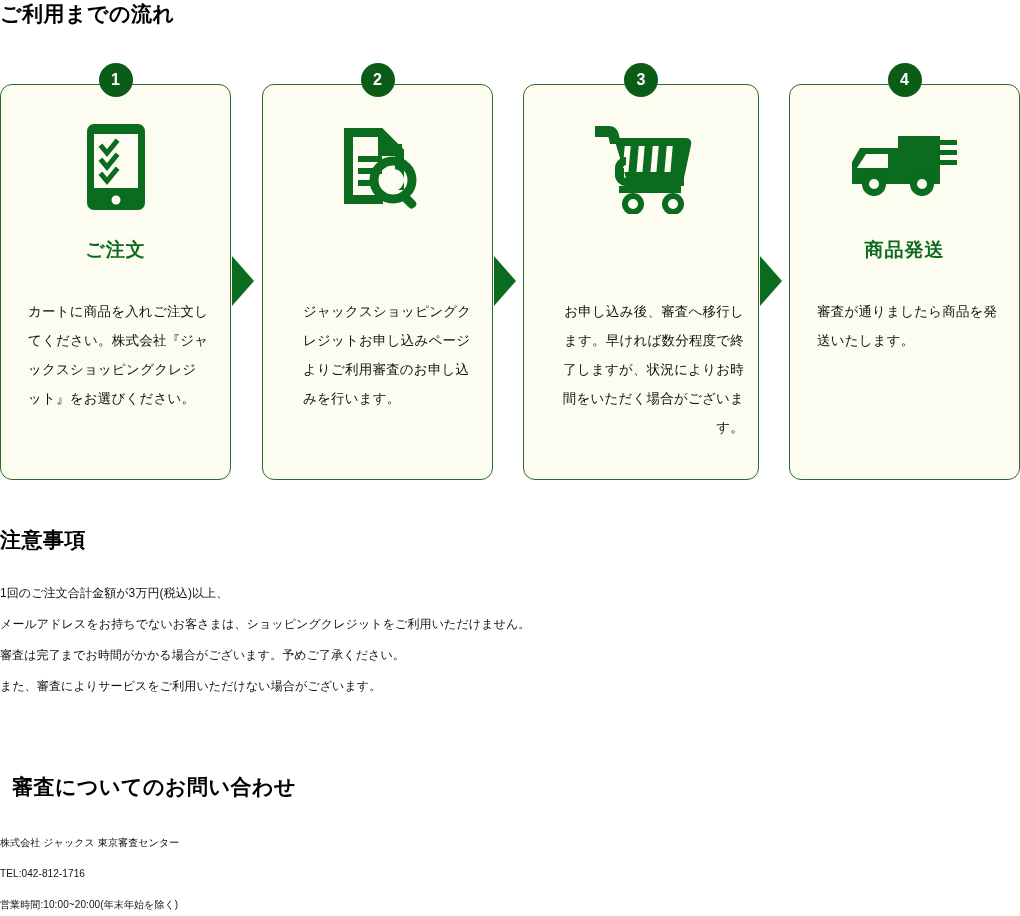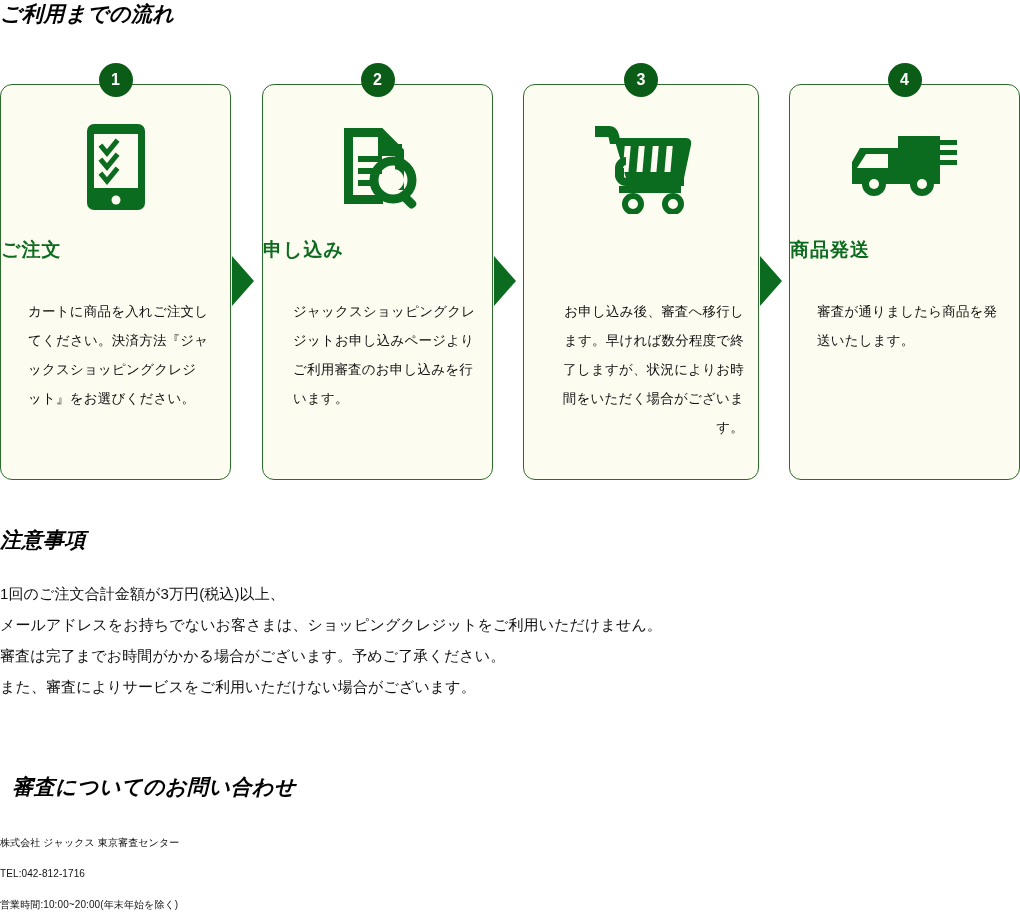--- a/index.html
+++ b/index.html
@@ -18,21 +18,20 @@
 
   .page { position: relative; width: 1020px; }
 
   
   .section-title {
     font-size: 21px;
     font-weight: bold;
     color: #000000;
     letter-spacing: 0.5px;
     margin: 0;
-    font-style: italic;
   }
   #flow-title { position: absolute; left: 0; top: 0px; }
   #notes-title { position: absolute; left: 0; top: 526px; }
   #contact-title { position: absolute; left: 12px; top: 773px; }
 
   
   .flow {
     position: absolute;
     left: 0;
     top: 70px;
@@ -83,38 +82,38 @@
     align-items: center;
     justify-content: center;
   }
   .icon-wrap svg { display: block; fill: #0b6b1e; }
 
   .step-name {
     position: absolute;
     top: 152px;
     left: 0;
     right: 0;
-    text-align: left;
+    text-align: center;
     font-size: 19px;
     font-weight: bold;
     color: #0b6b1e;
     letter-spacing: 1px;
   }
 
   .step-desc {
     position: absolute;
     top: 212px;
     left: 27px;
     right: 20px;
     font-size: 13.5px;
     line-height: 2.15;
     color: #111111;
     letter-spacing: 0.2px;
   }
-  .step-card[data-idx="1"] .step-desc { left: 30px; right: 14px; }
+  .step-card[data-idx="1"] .step-desc { left: 40px; right: 14px; }
   .step-card[data-idx="2"] .step-desc { left: 32px; right: 14px; text-align: right; }
   .step-card[data-idx="3"] .step-desc { left: 27px; right: 18px; }
 
   .arrow {
     position: absolute;
     top: 186px;
     width: 0;
     height: 0;
     border-top: 25px solid transparent;
     border-bottom: 25px solid transparent;
@@ -126,21 +125,21 @@
   .arrow[data-idx="2"] { left: 760px; }
 
   
   .notes {
     position: absolute;
     left: 0;
     top: 578px;
     width: 1020px;
   }
   .note-line {
-    font-size: 15px;
+    font-size: 12px;
     line-height: 31px;
     color: #111111;
     letter-spacing: 0.1px;
     white-space: nowrap;
   }
 
   
   .contact {
     position: absolute;
     left: 0;
@@ -172,41 +171,40 @@
           <rect x="9" y="12" width="44" height="54" fill="#fdfcf0"></rect>
           <circle cx="31" cy="78" r="4.5" fill="#fdfcf0"></circle>
           <g fill="none" stroke="#0b6b1e" stroke-width="5" stroke-linecap="square">
             <polyline points="17,25 22,31 31,20"></polyline>
             <polyline points="17,39 22,45 31,34"></polyline>
             <polyline points="17,53 22,59 31,48"></polyline>
           </g>
         </svg>
       </div>
       <div class="step-name">ご注文</div>
-      <div class="step-desc">カートに商品を入れご注文してください。決済方法『ジャックスショッピングクレジット』をお選びください。</div>
+      <div class="step-desc">カートに商品を入れご注文してください。株式会社『ジャックスショッピングクレジット』をお選びください。</div>
     </div>
 
     <div class="arrow" data-idx="0"></div>
 
     <div class="step-card" data-idx="1">
       <div class="badge">2</div>
       <div class="icon-wrap">
         <svg width="84" height="90" viewBox="0 0 84 90" aria-hidden="true">
           <path d="M8 6 h38 l22 22 v40 h-9 V34 H42 V15 H17 v58 h30 v9 H8 Z" fill="#0b6b1e"></path>
           <path d="M26 6 h20 l22 22 v6 h-9 V34 H42 V15 H26 Z" fill="#0b6b1e"></path>
           <rect x="22" y="34" width="24" height="6" fill="#0b6b1e"></rect>
           <rect x="22" y="46" width="24" height="6" fill="#0b6b1e"></rect>
           <rect x="22" y="58" width="16" height="6" fill="#0b6b1e"></rect>
           <rect x="48" y="22" width="18" height="6" fill="#0b6b1e"></rect>
           <circle cx="57" cy="58" r="19" fill="none" stroke="#0b6b1e" stroke-width="9"></circle>
           <circle cx="57" cy="58" r="11" fill="#fdfcf0"></circle>
           <rect x="68" y="70" width="9" height="18" rx="4" fill="#0b6b1e" transform="rotate(-45 72 79)"></rect>
         </svg>
       </div>
-      <div class="step-name">申し込み</div>
       <div class="step-desc">ジャックスショッピングクレジットお申し込みページよりご利用審査のお申し込みを行います。</div>
     </div>
 
     <div class="arrow" data-idx="1"></div>
 
     <div class="step-card" data-idx="2">
       <div class="badge">3</div>
       <div class="icon-wrap">
         <svg width="104" height="94" viewBox="0 0 104 94" aria-hidden="true">
           <path d="M6 6 h14 c6 0 9 4 10 9 l2 9 h-11 l-1.5 -7 h-13.5 Z" fill="#0b6b1e"></path>

